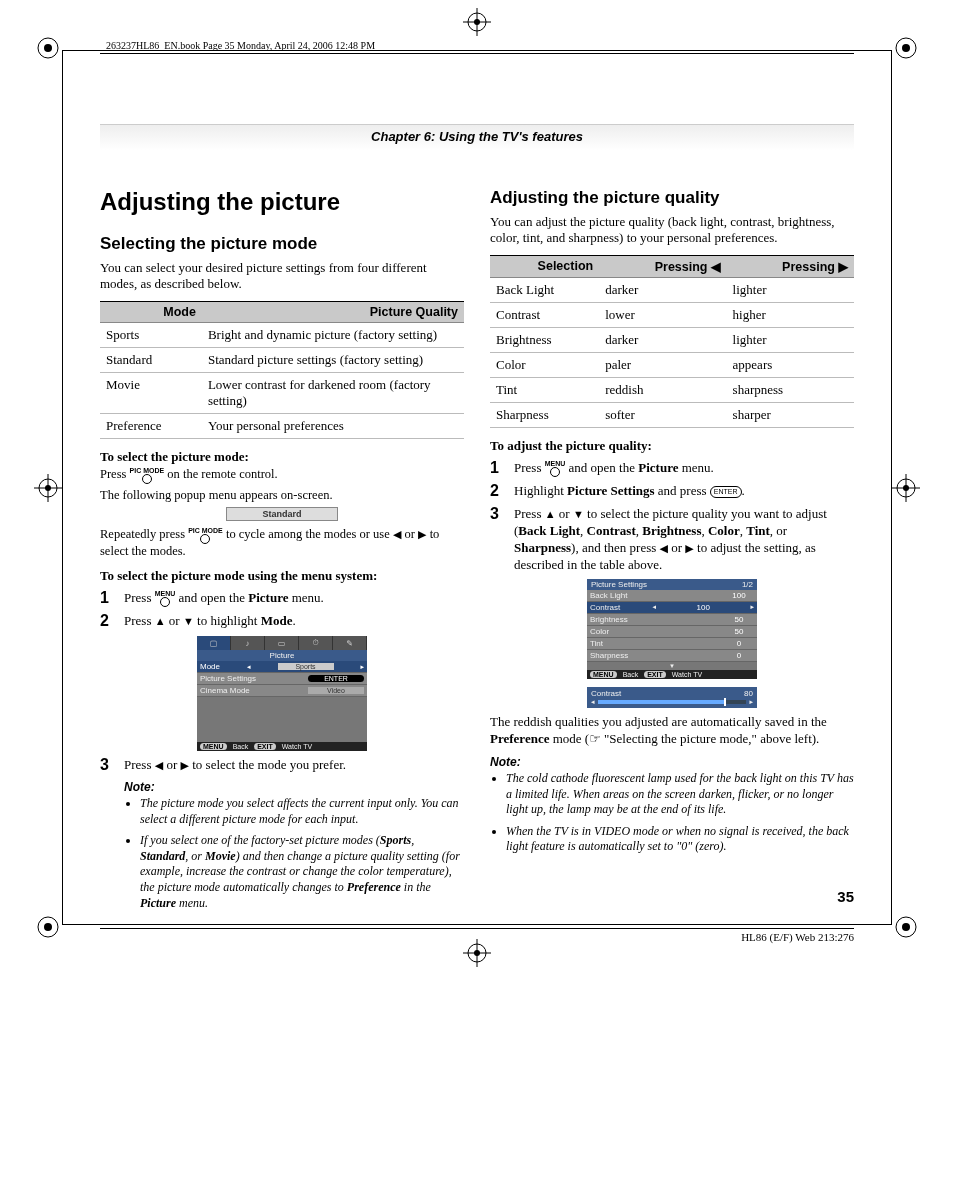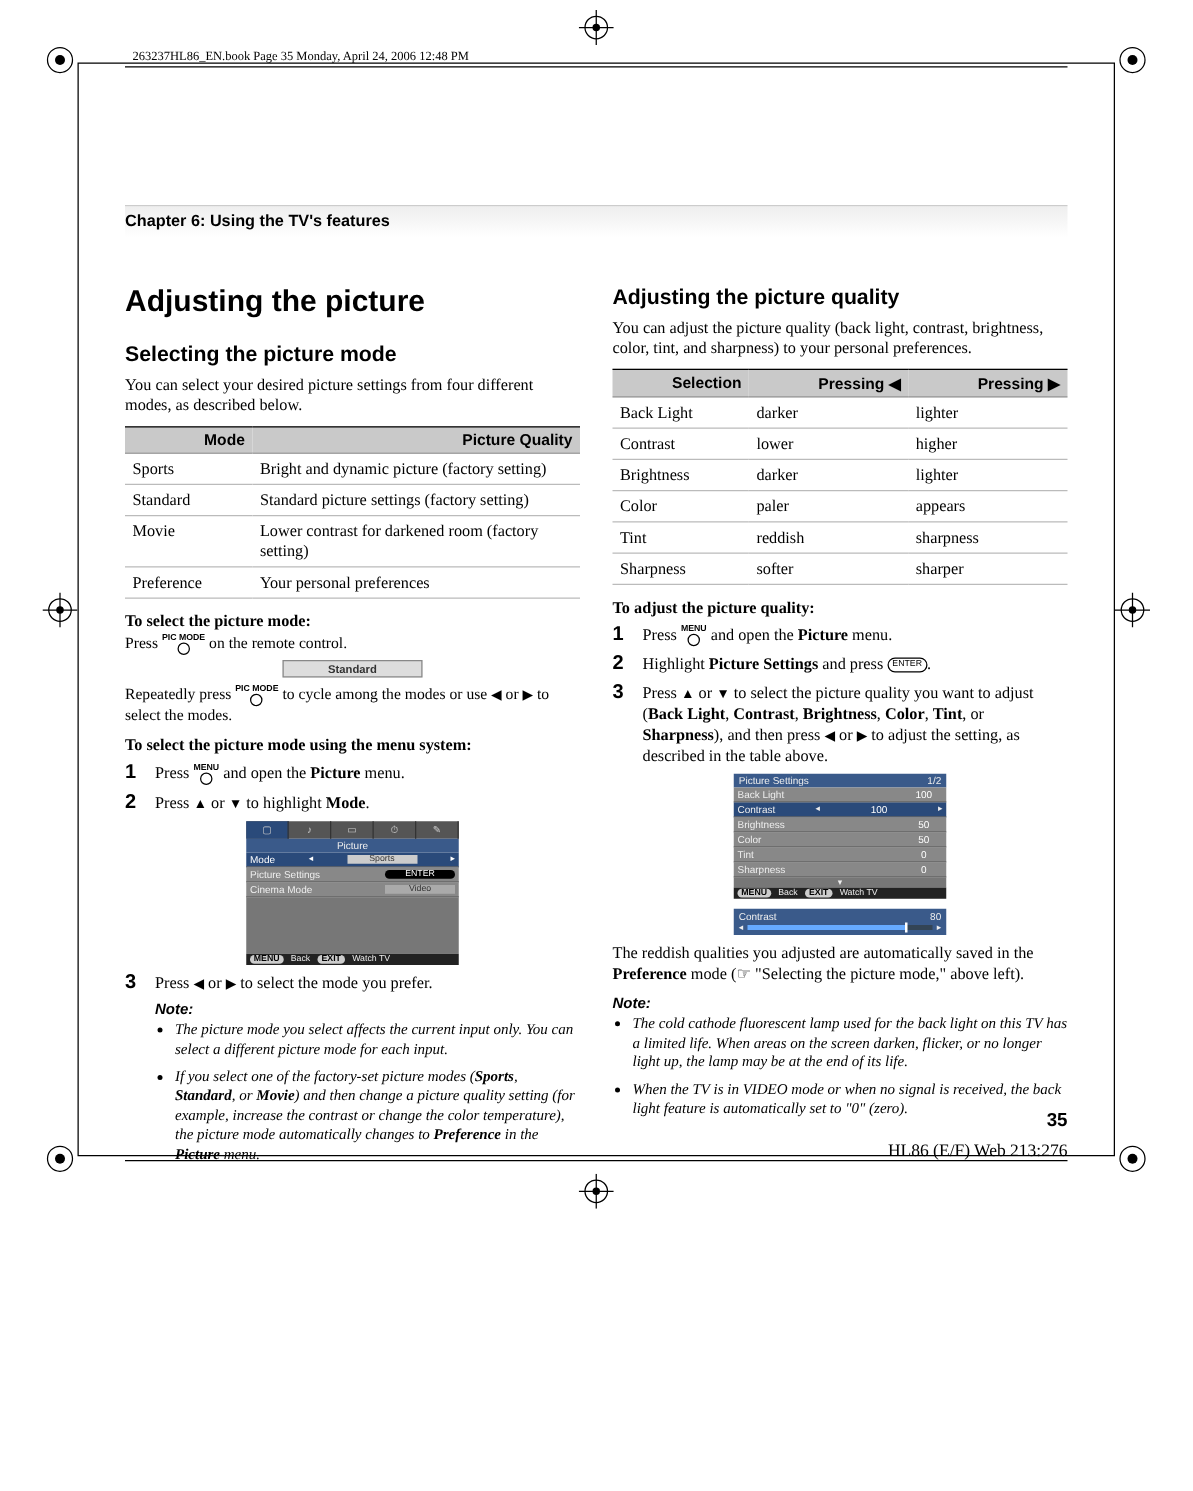--- a/index.html
+++ b/index.html
@@ -24,26 +24,27 @@
   .header-line {
     font-size: 10px;
     color: #000;
     margin: 0 0 2px 36px;
   }
   .top-rule {
     border-top: 1px solid #000;
     margin: 2px 30px 0 30px;
   }
   .chapter-bar {
-    margin: 110px 30px 0 30px;
+    margin: 70px 30px 0 30px;
     background: linear-gradient(to bottom, #eee, #fff);
     border-top: 1px solid #ccc;
-    text-align: left;
+    text-align: center;
     font-family: Arial, Helvetica, sans-serif;
     font-weight: bold;
+    font-style: italic;
     font-size: 13px;
     padding: 4px 0 6px 0;
   }
   .columns {
     display: flex;
     gap: 26px;
     margin: 30px 30px 0 30px;
   }
   .col { flex: 1 1 0; }
   h1.main {
@@ -199,22 +200,22 @@
     position:absolute;
     right: 100px;
     bottom: 70px;
     font-family: Arial, sans-serif;
     font-weight: 900;
     font-size: 15px;
   }
   .footer-code {
     position:absolute;
     right: 100px;
-    bottom: 45px;
-    font-size: 14px;
+    bottom: 32px;
+    font-size: 11px;
   }
   .bottom-rule {
     position:absolute;
     left:100px; right:100px; bottom:46px;
     border-top:1px solid #000;
   }
   .tri { font-size: 11px; }
 </style>
 </head>
 <body>
@@ -297,20 +298,21 @@
               <td>Preference</td>
               <td>Your personal preferences</td>
             </tr>
       </tbody>
         </table>
 
       <div class="boldline">To select the picture mode:</div>
       <p class="bodysmall">
         <span>Press </span><span class="tiny-btn"><span style="font-weight:bold">PIC MODE</span><span class="circ"></span></span><span> on the remote control.</span>
       </p>
+      <p class="bodysmall">The following popup menu appears on-screen.</p>
       <span class="popup-std">Standard</span>
       <p class="bodysmall">
         <span>Repeatedly press </span><span class="tiny-btn"><span style="font-weight:bold">PIC MODE</span><span class="circ"></span></span><span> to cycle among the modes or use </span><span class="tri">◀</span> or <span class="tri">▶</span><span> to select the modes.</span>
       </p>
 
       <div class="boldline">To select the picture mode using the menu system:</div>
 
       <ol class="steps">
         <li>
           <span>Press </span><span class="tiny-btn"><span style="font-weight:bold">MENU</span><span class="circ"></span></span><span> and open the </span><b>Picture</b><span> menu.</span>

